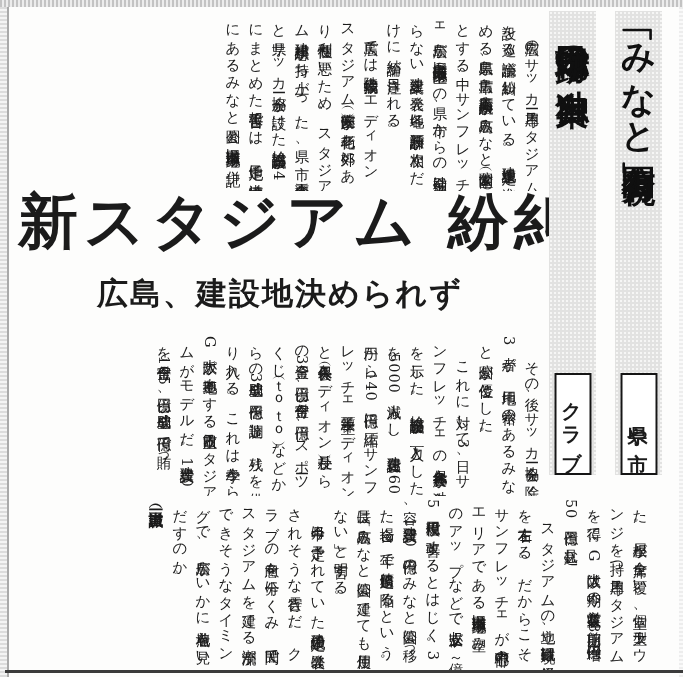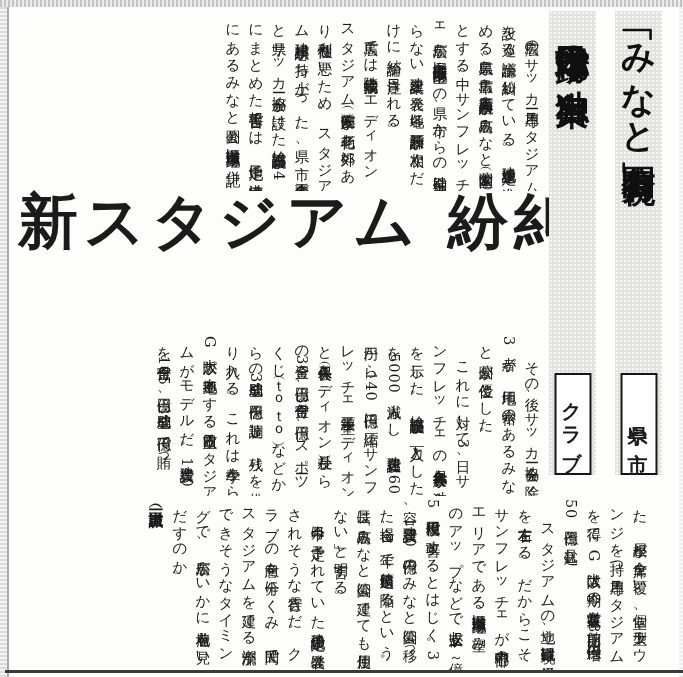--- a/index.html
+++ b/index.html
@@ -74,20 +74,21 @@
 <div class="page">
 
   <div class="top-edge"></div>
   <div class="left-edge"></div>
   <div class="right-edge"></div>
 
   <div class="vtext lede">　広島のサッカー専用スタジアム建設を巡る議論が紛糾している。建設地選定を進める広島県、広島市、広島商工会議所が広島みなと公園（南区）を優位とする中、サンフレッチェ広島が旧広島市民球場跡地（中区）への県、市からの補助金に頼らない建設案を発表。各地に新設計画が相次ぐだけに結論が注目される。
 　広島では陸上競技場のエディオンスタジアム（安佐南区）が老朽化、郊外にあり利便性も悪いため、スタジアム建設構想が持ち上がった。県、市、商工会議所と県サッカー協会が設けた検討協議会が14年末にまとめた報告書では、予定地に港湾地区にあるみなと公園と旧市民球場跡地を併記。</div>
 
   <div class="main-headline">新スタジアム 紛糾</div>
+  <div class="sub-headline">広島、建設地決められず</div>
 
   <div class="vtext body-upper">　その後、サッカー協会を除く3者が、用地に余裕のあるみなと公園が優位とした。
 　これに対して3日、サンフレッチェの久保允誉会長が独自案を示した。検討協議会が3万人とした収容人数を5000人減らし、建設費を260億円から140億円に圧縮。サンフレッチェ筆頭株主エディオンと久保会長（エディオン社長）からの資金30億円、寄付金30億円、スポーツ振興くじ（ｔｏｔｏ）などからの助成金35億円を調達し、残りを借り入れる。これは今季からG大阪が本拠地とする市立吹田スタジアムがモデルだ。建設費140億円を寄付金105億円、助成金35億円で賄っ</div>
 
   <div class="vtext body-lower">
     <span>た。屋根が全席を覆い、個室、大型ラウンジを持つ専用スタジアムを得て、G大阪は今期の営業収益を前期比8億円増の50億円と見込む。
 　スタジアムの立地、観戦環境は経営を左右する。だからこそ、サンフレッチェが市中心部の商業エリアである旧市民球場跡地を望み、入場料収入のアップなどで収支が4億～5億円規模で改善するとはじく。3万人収容、建設費180億円のみなと公園に移った場合、2年で債務超過に陥るという。久保会長は「広島みなと公園に建てても使用しない」と明言する。
 　今月中に予定されていた建設予定地の発表は延期されそうな雲行きだ。クラブの意向を十分にくみ、民間でスタジアムを建てる潮流ができそうなタイミングで、広島がいかに着地点を見いだすのか。</span>
     <span class="byline">（吉田誠一）</span>
   </div>

